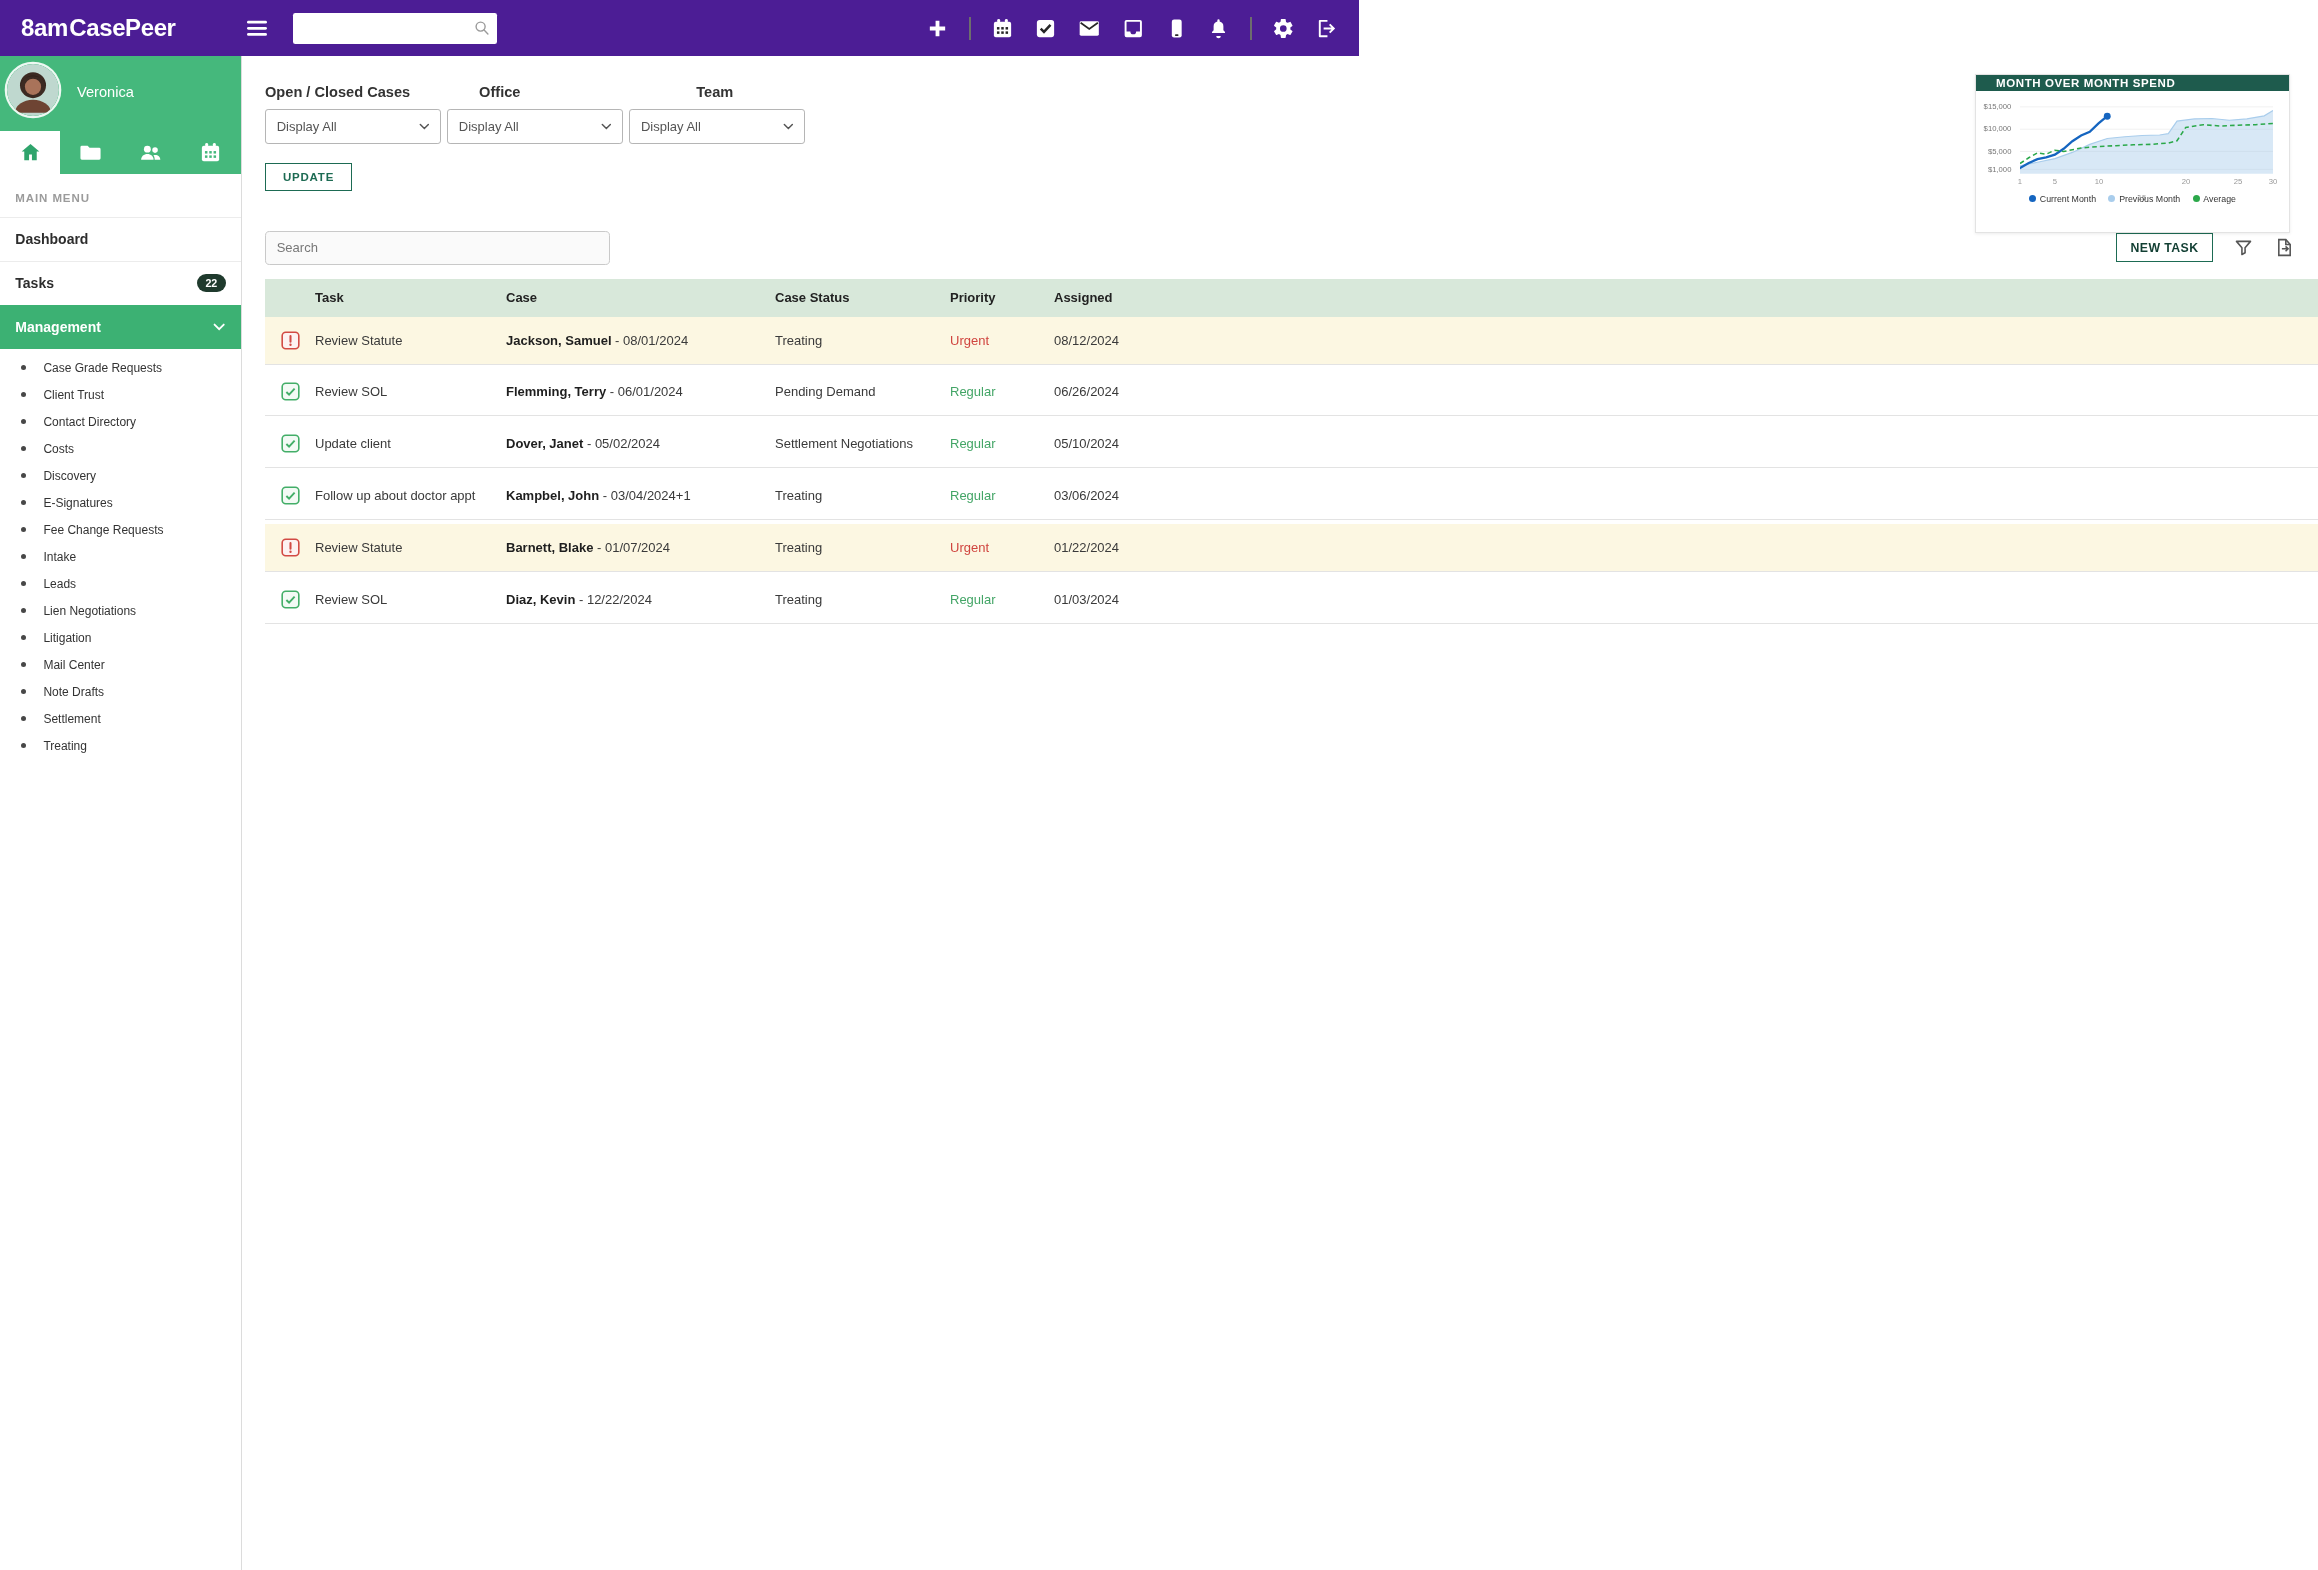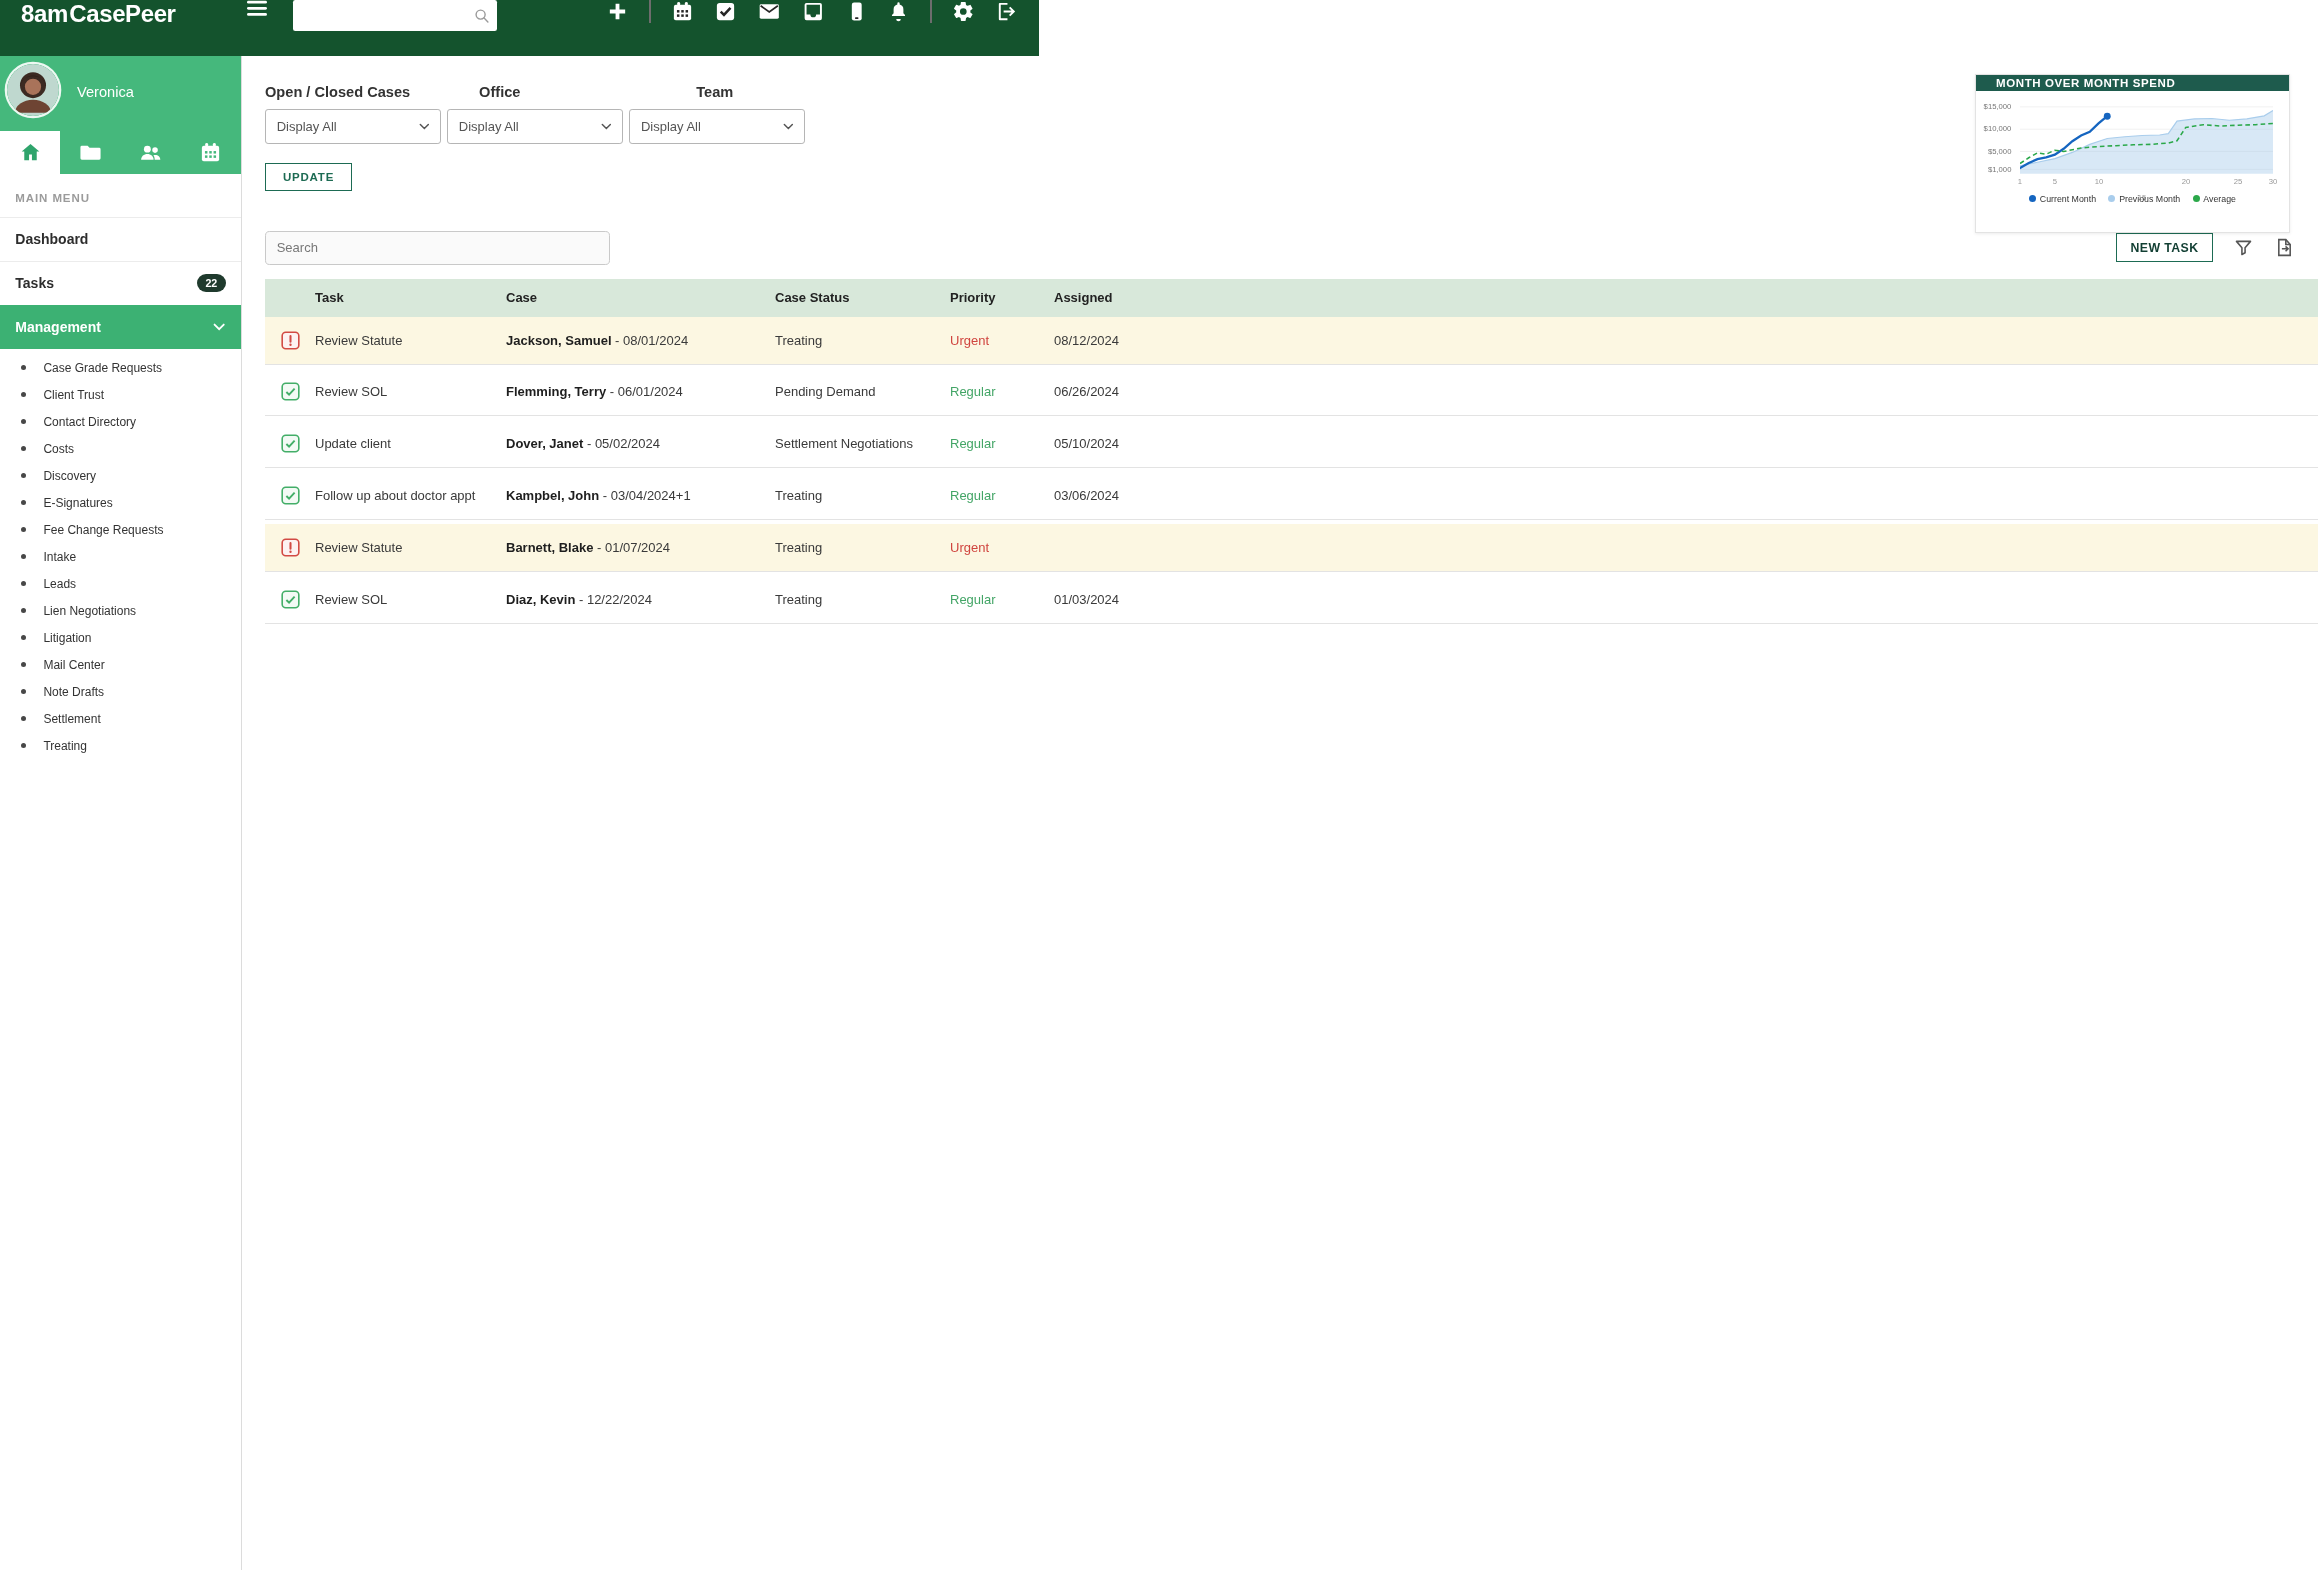--- a/index.html
+++ b/index.html
@@ -1,21 +1,21 @@
 <!DOCTYPE html>
 <html style="font-size:12.3px"><head>
 <meta charset="utf-8">
 <style>
   *{box-sizing:border-box;margin:0;padding:0}
   html,body{width:1159px;height:785px;overflow:hidden;background:#fff;
     font-family:"Liberation Sans","DejaVu Sans",sans-serif;color:#333}
 
   
-  .topbar{position:absolute;top:0;left:0;width:1039px;height:56px;background:#14532d;
-    display:flex;align-items:flex-start;z-index:30}
+  .topbar{position:absolute;top:0;left:0;width:1359px;height:56px;background:#4c1d95;
+    display:flex;align-items:center;z-index:30}
   .logo{margin-left:21px;display:flex;align-items:baseline;color:#fff;white-space:nowrap}
   .logo .l8{font-size:24px;font-weight:800;letter-spacing:-0.4px}
   .logo .lc{font-size:24px;font-weight:700;letter-spacing:-0.4px;margin-left:1.5px}
   .hamburger{margin-left:71px;background:none;border:none;cursor:pointer;display:flex}
   .searchbox{margin-left:24.5px;width:204px;height:31px;background:#fff;border-radius:2.3px;
     position:relative;display:flex;align-items:center}
   .searchbox input{border:none;outline:none;background:transparent;width:173px;height:100%;
     padding:0 9.2px;font-size:11.5px}
   .searchbox .mag{position:absolute;right:7.7px;top:7.7px}
   .tb-icons{margin-left:auto;margin-right:21.5px;display:flex;align-items:center;gap:20px}
@@ -450,20 +450,21 @@
             <svg width="19" height="19" viewBox="0 0 24 24">
               <rect x="1.5" y="1.5" width="21" height="21" rx="4.5" fill="#fdf2f1" stroke="#d24a44" stroke-width="2"></rect>
               <path d="M12 6.2v7.4" stroke="#d24a44" stroke-width="2.6" stroke-linecap="round"></path>
               <circle cx="12" cy="17.4" r="1.5" fill="#d24a44"></circle>
             </svg>
           </div>
           <div class="cell task-cell">Review Statute</div>
           <div class="cell case-cell"><b>Barnett, Blake</b><span class="cdate"> - 01/07/2024</span></div>
           <div class="cell status-cell">Treating</div>
           <div class="cell pri-cell pri-urgent">Urgent</div>
+          <div class="cell asg-cell">01/22/2024</div>
         </div>
         <div class="trow">
           <div class="cell icon-cell">
             <svg width="19" height="19" viewBox="0 0 24 24">
               <rect x="1.5" y="1.5" width="21" height="21" rx="4.5" fill="#f3faf5" stroke="#43ae68" stroke-width="2"></rect>
               <path d="M6.8 12.6l3.4 3.4 7-7.6" stroke="#43ae68" stroke-width="2.4" fill="none"></path>
             </svg>
           </div>
           <div class="cell task-cell">Review SOL</div>
           <div class="cell case-cell"><b>Diaz, Kevin</b><span class="cdate"> - 12/22/2024</span></div>

